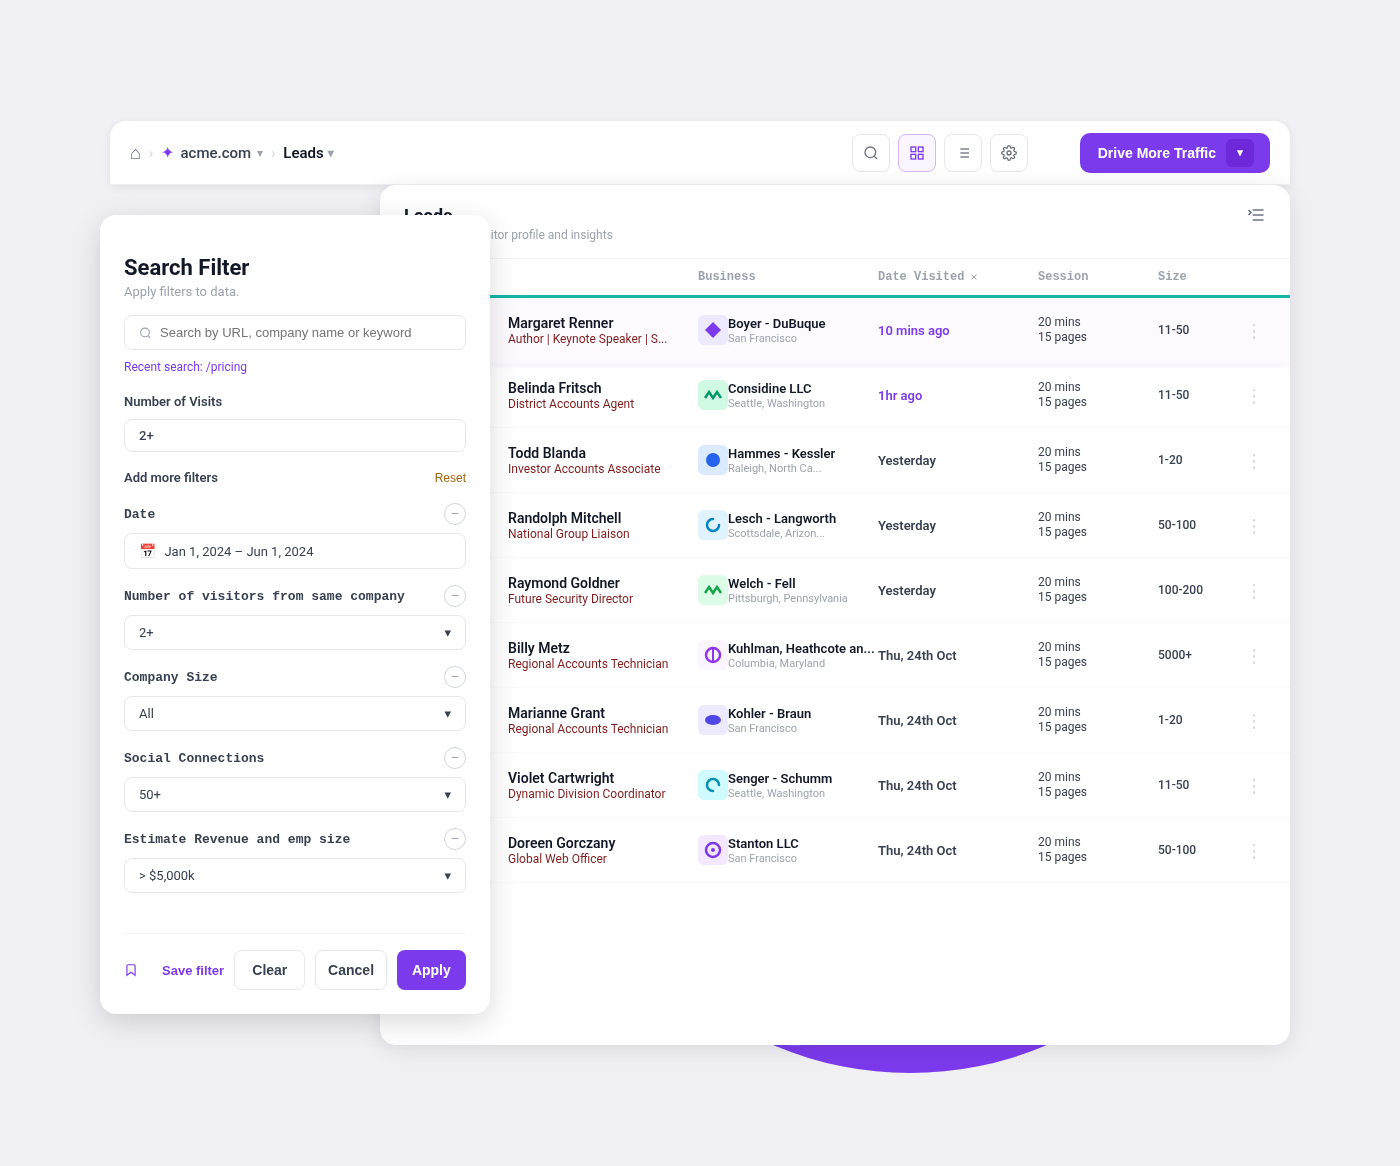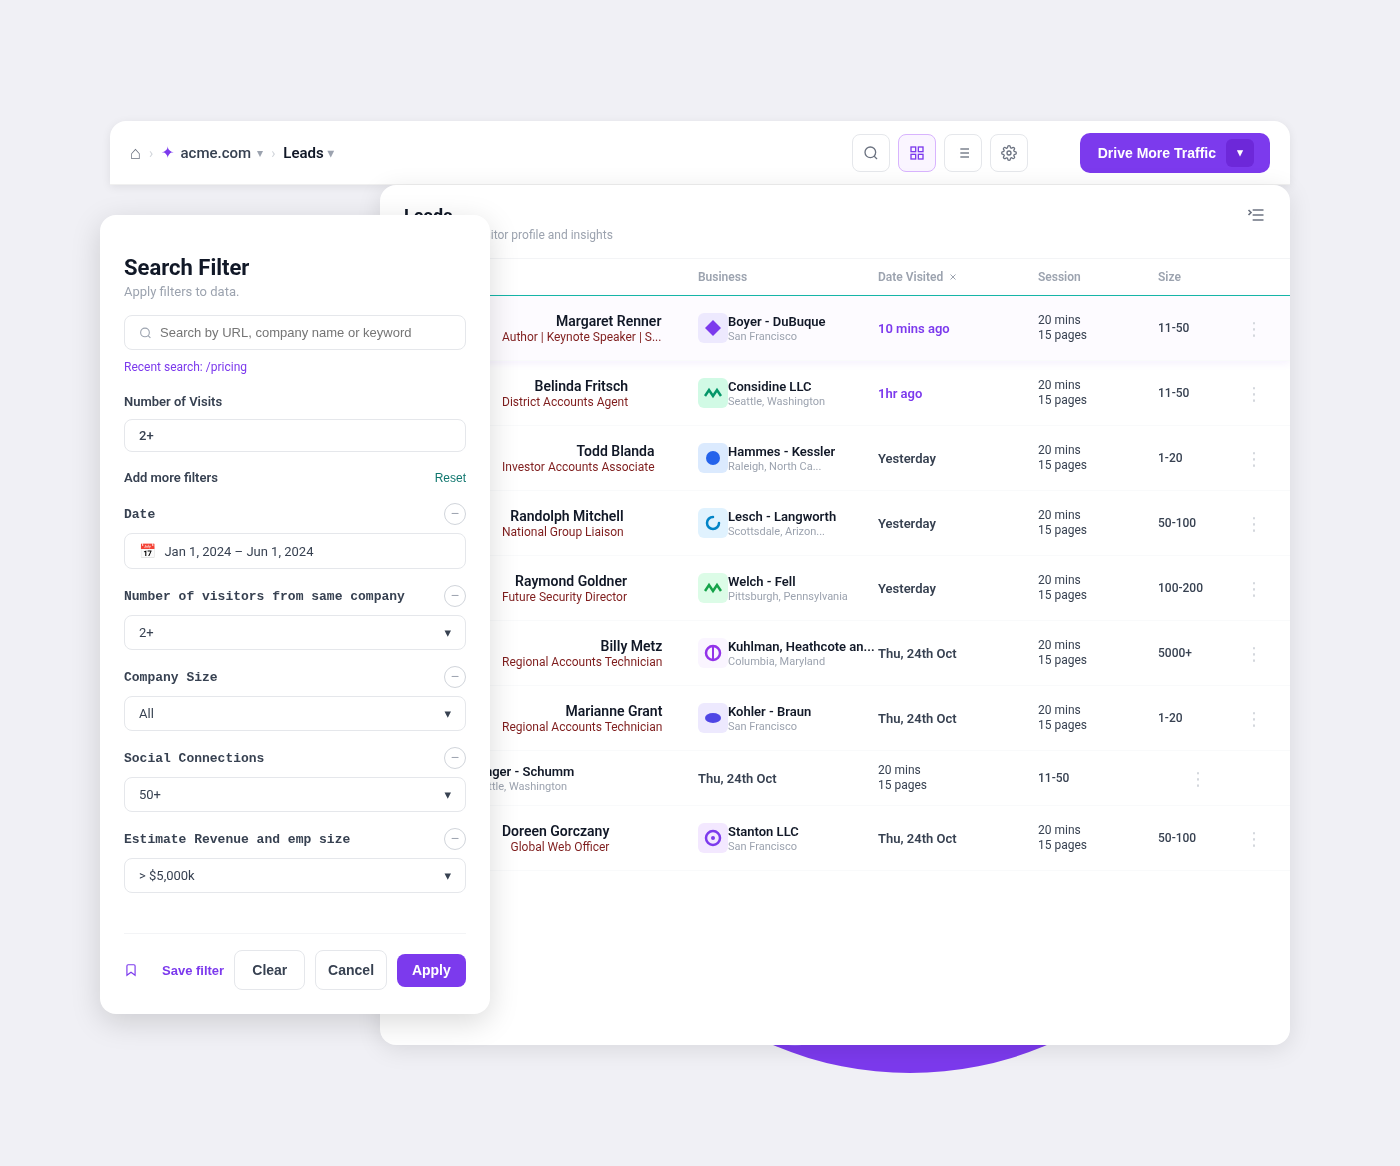--- a/index.html
+++ b/index.html
@@ -224,21 +224,21 @@
       align-items: center;
       margin-bottom: 18px;
     }
     .add-more-label {
       font-size: 13px;
       font-weight: 600;
       color: #374151;
     }
     .reset-btn {
       font-size: 12px;
-      color: #0f766e;
+      color: #a16207;
       cursor: pointer;
       background: none;
       border: none;
       font-weight: 500;
     }
 
     .filter-row {
       margin-bottom: 16px;
     }
     .filter-row-header {
@@ -327,21 +327,21 @@
       border: 1.5px solid #e5e7eb;
       border-radius: 8px;
       background: white;
       font-size: 14px;
       font-weight: 600;
       color: #374151;
       cursor: pointer;
     }
     .apply-btn {
       flex: 1;
-      height: 33px;
+      height: 40px;
       background: #7c3aed;
       border: none;
       border-radius: 8px;
       font-size: 14px;
       font-weight: 600;
       color: white;
       cursor: pointer;
     }
     .leads-header {
       padding: 20px 24px 16px;
@@ -367,22 +367,23 @@
     }
 
     
     .leads-table {
       width: 100%;
     }
     .table-header {
       display: grid;
       grid-template-columns: 40px 1fr 180px 160px 120px 80px 32px;
       padding: 10px 20px;
-      border-bottom: 1px solid #14b8a6;
-      align-items: center;
+      border-bottom: 3px solid #14b8a6;
+      align-items: center;
+      font-family: Liberation Mono, monospace;
     }
     .th {
       font-size: 12px;
       font-weight: 600;
       color: #9ca3af;
       text-transform: none;
     }
     .th.sortable {
       display: flex;
       align-items: center;
@@ -407,22 +408,21 @@
       width: 16px;
       height: 16px;
       border: 1.5px solid #d1d5db;
       border-radius: 4px;
       cursor: pointer;
     }
 
     .lead-info {
       display: flex;
       align-items: center;
-      gap: 22px;
-      text-align: right;
+      gap: 28px;
     }
     .avatar {
       width: 40px;
       height: 40px;
       border-radius: 50%;
       overflow: hidden;
       flex-shrink: 0;
       background: #e5e7eb;
       display: flex;
       align-items: center;
@@ -931,20 +931,27 @@
       <div class="session-line">20 mins</div>
       <div class="session-line">15 pages</div>
     </div>
     <div class="size-badge">1-20</div>
     <div class="more-btn">⋮</div>
   </div>
             <div class="table-row">
     <div>
                 <div class="checkbox"></div>
               </div>
+    <div class="lead-info">
+      <div class="avatar av-indigo">VC</div>
+      <div>
+        <div class="lead-name">Violet Cartwright</div>
+        <div class="lead-title">Dynamic Division Coordinator</div>
+      </div>
+    </div>
     <div class="business-info">
       <div class="biz-logo" style="background:#cffafe">
         <svg width="18" height="18" viewBox="0 0 18 18">
                     <path d="M15 9A6 6 0 1 0 9 15" fill="none" stroke="#0891b2" stroke-width="2.5" stroke-linecap="round"></path>
                   </svg>
       </div>
       <div>
         <div class="biz-name">Senger - Schumm</div>
         <div class="biz-location">Seattle, Washington</div>
       </div>

